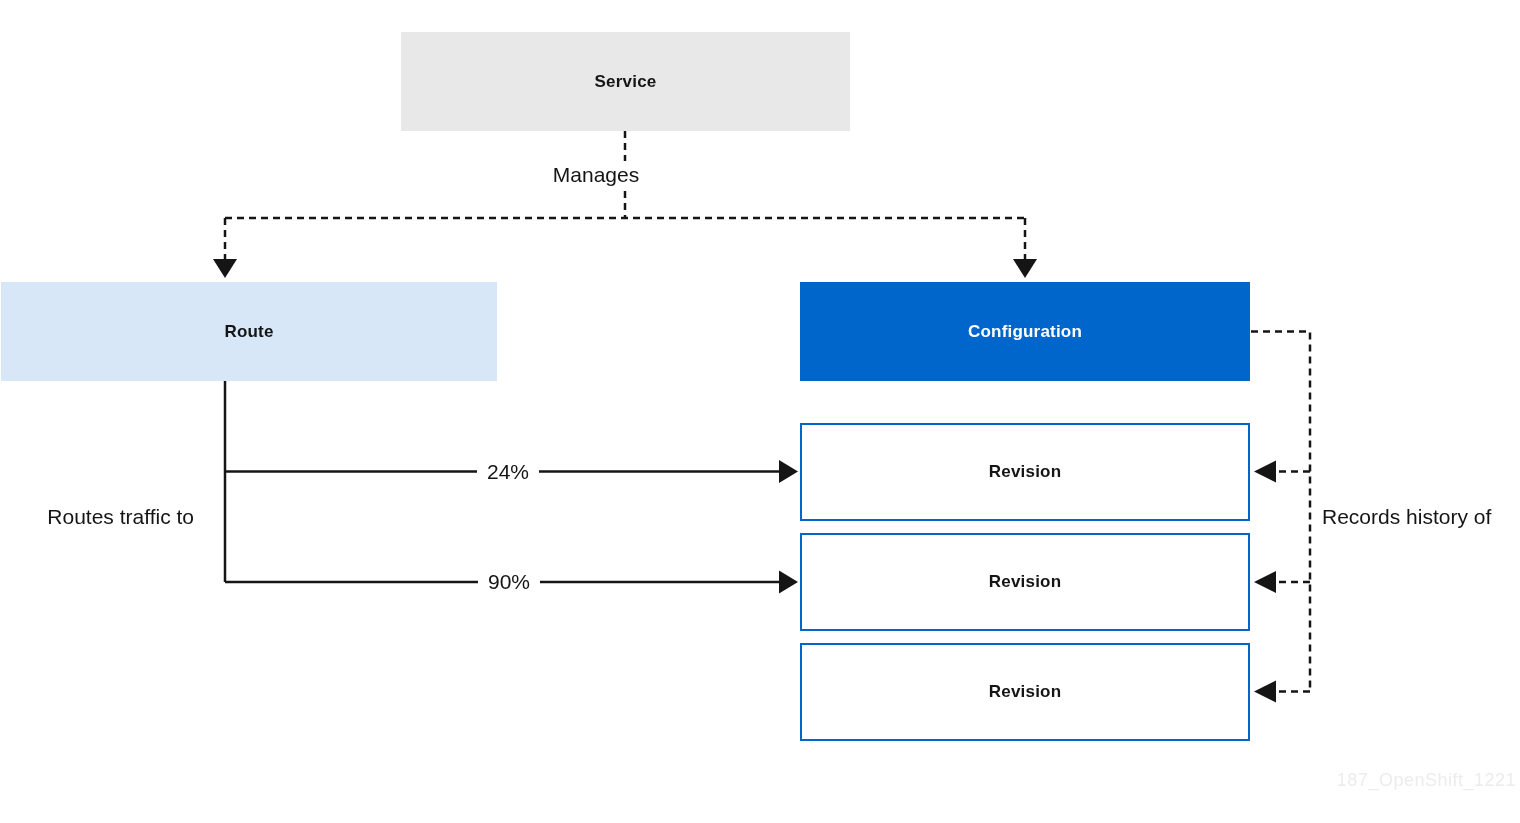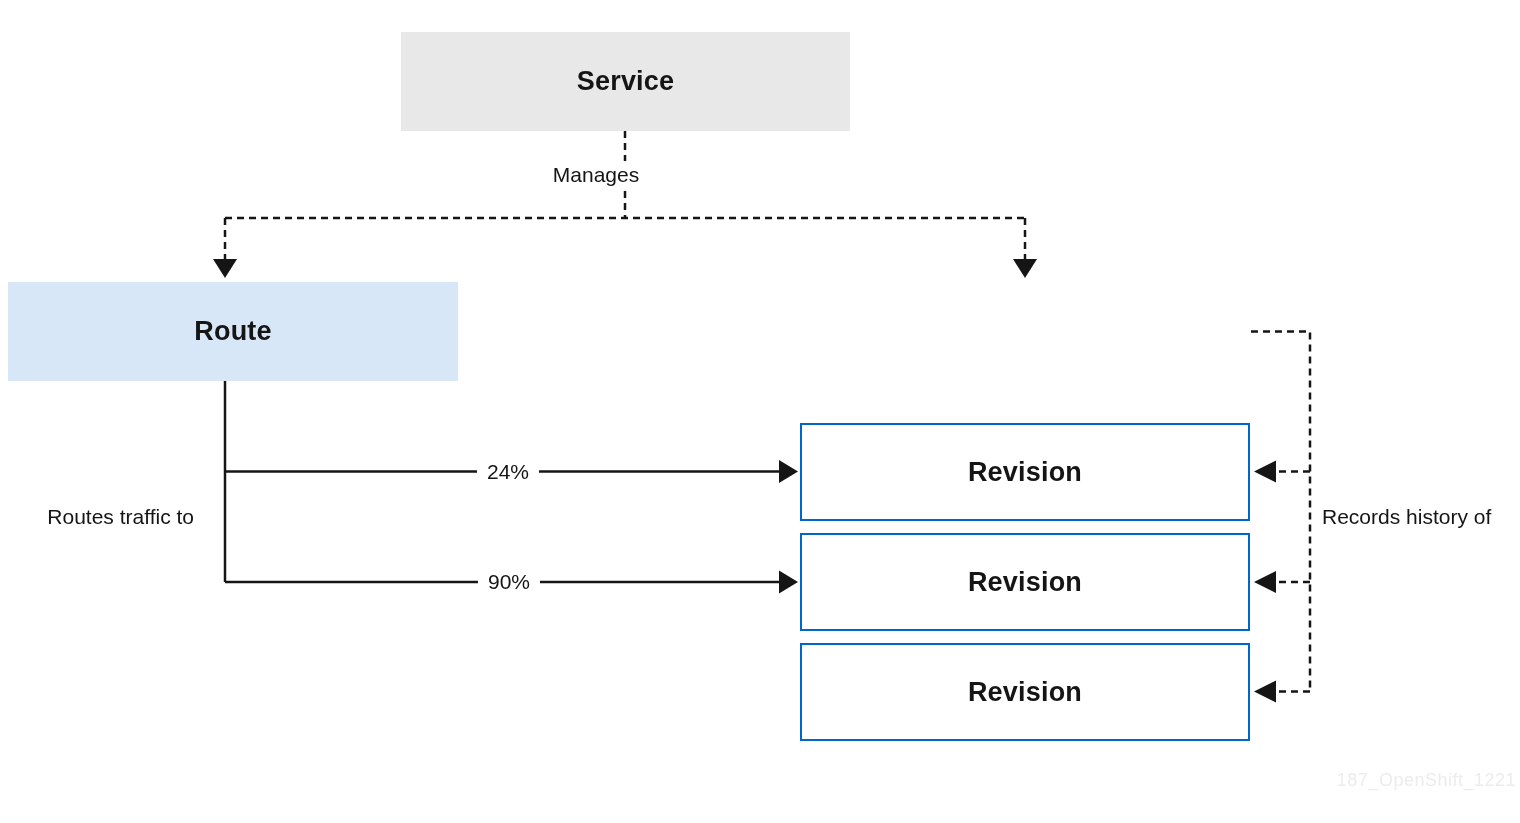--- a/index.html
+++ b/index.html
@@ -32,33 +32,33 @@
   }
   svg.connectors polygon {
     fill: var(--line, #151515);
     stroke: none;
   }
   .node {
     position: absolute;
     display: flex;
     align-items: center;
     justify-content: center;
-    font-size: 27px;
+    font-size: 17px;
     font-weight: 700;
     letter-spacing: 0.2px;
     z-index: 2;
     box-sizing: border-box;
     color: var(--text, #151515);
   }
   .node.service {
     left: 401px; top: 32px; width: 449px; height: 99px;
     background: var(--service-fill, #e8e8e8);
   }
   .node.route {
-    left: 8px; top: 282px; width: 450px; height: 99px;
+    left: 1px; top: 282px; width: 496px; height: 99px;
     background: var(--route-fill, #d7e7f8);
     justify-content: center;
   }
   .node.configuration {
     left: 800px; top: 282px; width: 450px; height: 99px;
     background: var(--configuration-fill, #0066cc);
     color: var(--configuration-text, #ffffff);
   }
   .node.revision {
     left: 800px; width: 450px; height: 98px;
@@ -141,20 +141,23 @@
   </svg>
 
   <div class="node service">
     <span>Service</span>
   </div>
 
   <div class="node route">
     <span>Route</span>
   </div>
 
+  <div class="node configuration">
+    <span>Configuration</span>
+  </div>
 
   <div class="node revision r1">
     <span>Revision</span>
   </div>
 
   <div class="node revision r2">
     <span>Revision</span>
   </div>
 
   <div class="node revision r3">

